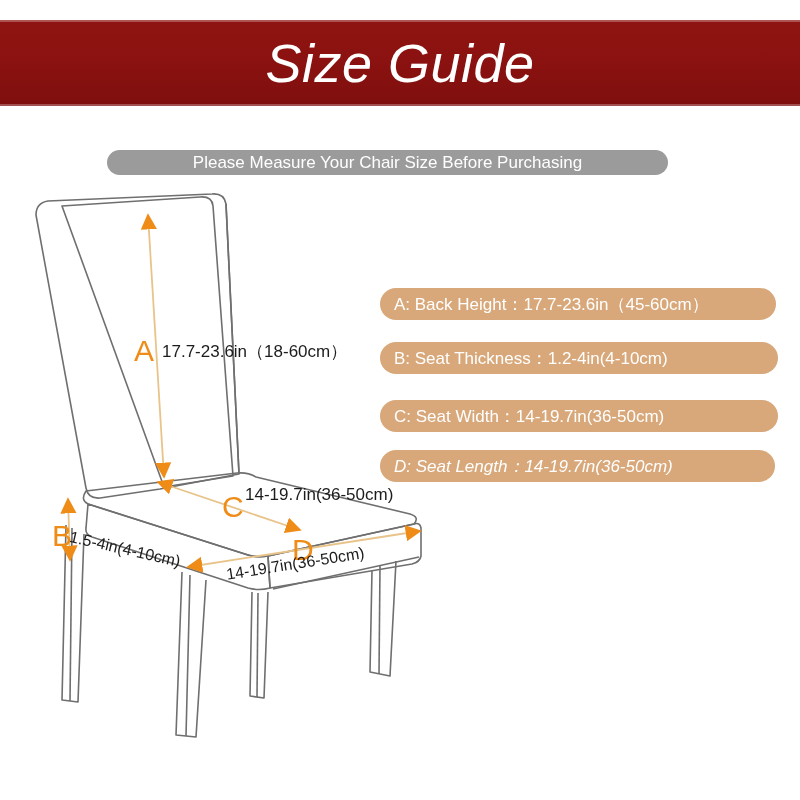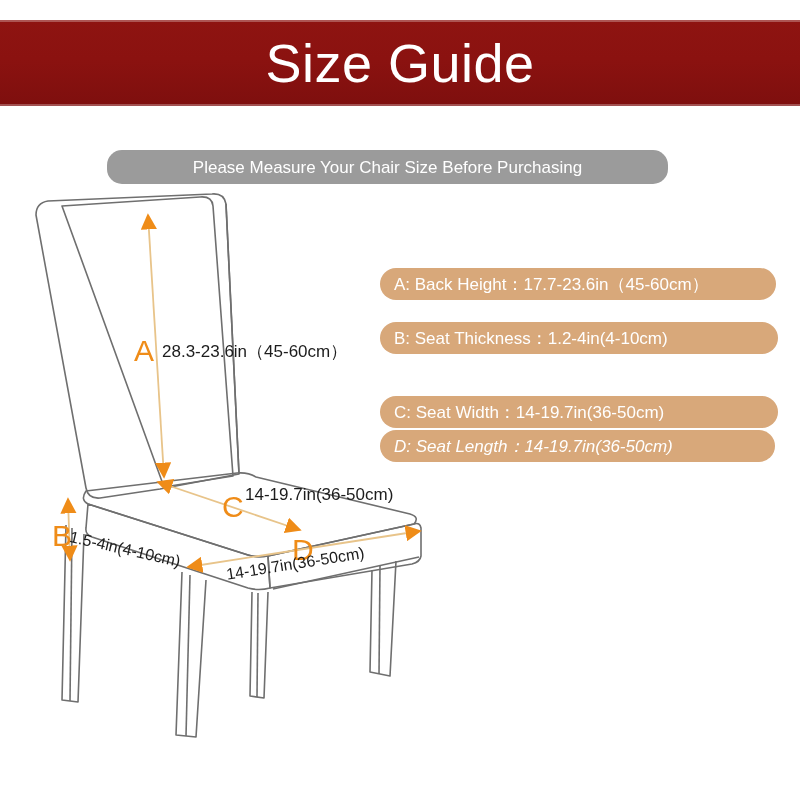--- a/index.html
+++ b/index.html
@@ -21,20 +21,21 @@
     position: absolute;
     left: 0;
     top: 20px;
     width: 800px;
     height: 86px;
     background: #8b1210;
     background-image: linear-gradient(180deg, #8e1411 0%, #8b1210 45%, #7e0f0e 100%);
     display: flex;
     align-items: center;
     justify-content: center;
+    font-style: italic;
   }
   #header-band::before,
   #header-band::after {
     content: "";
     position: absolute;
     left: 0;
     width: 800px;
     height: 2px;
     background: rgba(255, 255, 255, 0.28);
   }
@@ -49,21 +50,21 @@
     letter-spacing: 0.5px;
     white-space: nowrap;
   }
 
   
   #subtitle-pill {
     position: absolute;
     left: 107px;
     top: 150px;
     width: 561px;
-    height: 34px;
+    height: 25px;
     border-radius: 15px;
     background: #9b9b9b;
     display: flex;
     align-items: center;
     justify-content: center;
   }
   #subtitle-text {
     color: #ffffff;
     font-size: 17px;
     line-height: 17px;
@@ -73,30 +74,31 @@
   
   .legend-box {
     position: absolute;
     height: 32px;
     border-radius: 16px;
     background: #d8a87a;
     display: flex;
     align-items: center;
     box-sizing: border-box;
     padding-left: 14px;
+    margin-top: 20px;
   }
   .legend-text {
     color: #ffffff;
     font-size: 17px;
     line-height: 17px;
     white-space: nowrap;
   }
   #legend-box-a { left: 380px; top: 268px; width: 396px; }
   #legend-box-b { left: 380px; top: 322px; width: 398px; }
-  #legend-box-c { left: 380px; top: 396px; width: 398px; }
+  #legend-box-c { left: 380px; top: 380px; width: 398px; }
   #legend-box-d { left: 380px; top: 430px; width: 395px; font-style: italic; }
 
   
   #chair-figure {
     position: absolute;
     left: 0;
     top: 0;
     width: 800px;
     height: 800px;
     pointer-events: none;
@@ -229,21 +231,21 @@
 
   <g fill="none" stroke="#e8c48a" stroke-width="1.8">
     <line x1="148" y1="215" x2="164" y2="477" marker-start="url(#arrow-start)" marker-end="url(#arrow-end)"></line>
     <line x1="158" y1="482" x2="300" y2="530" marker-start="url(#arrow-start)" marker-end="url(#arrow-end)"></line>
     <line x1="68" y1="499" x2="70" y2="560" marker-start="url(#arrow-start)" marker-end="url(#arrow-end)"></line>
     <line x1="188" y1="567" x2="420" y2="531" marker-start="url(#arrow-start)" marker-end="url(#arrow-end)"></line>
   </g>
 </svg>
 
 <div class="dim-letter" id="dim-letter-a">A</div>
-<div class="dim-label" id="dim-text-a">28.3-23.6in（45-60cm）</div>
+<div class="dim-label" id="dim-text-a">17.7-23.6in（18-60cm）</div>
 
 <div class="dim-letter" id="dim-letter-c">C</div>
 <div class="dim-label" id="dim-text-c">14-19.7in(36-50cm)</div>
 
 <div class="dim-letter" id="dim-letter-b">B</div>
 <div class="dim-label" id="dim-text-b">1.5-4in(4-10cm)</div>
 
 <div class="dim-letter" id="dim-letter-d">D</div>
 <div class="dim-label" id="dim-text-d">14-19.7in(36-50cm)</div>
 

